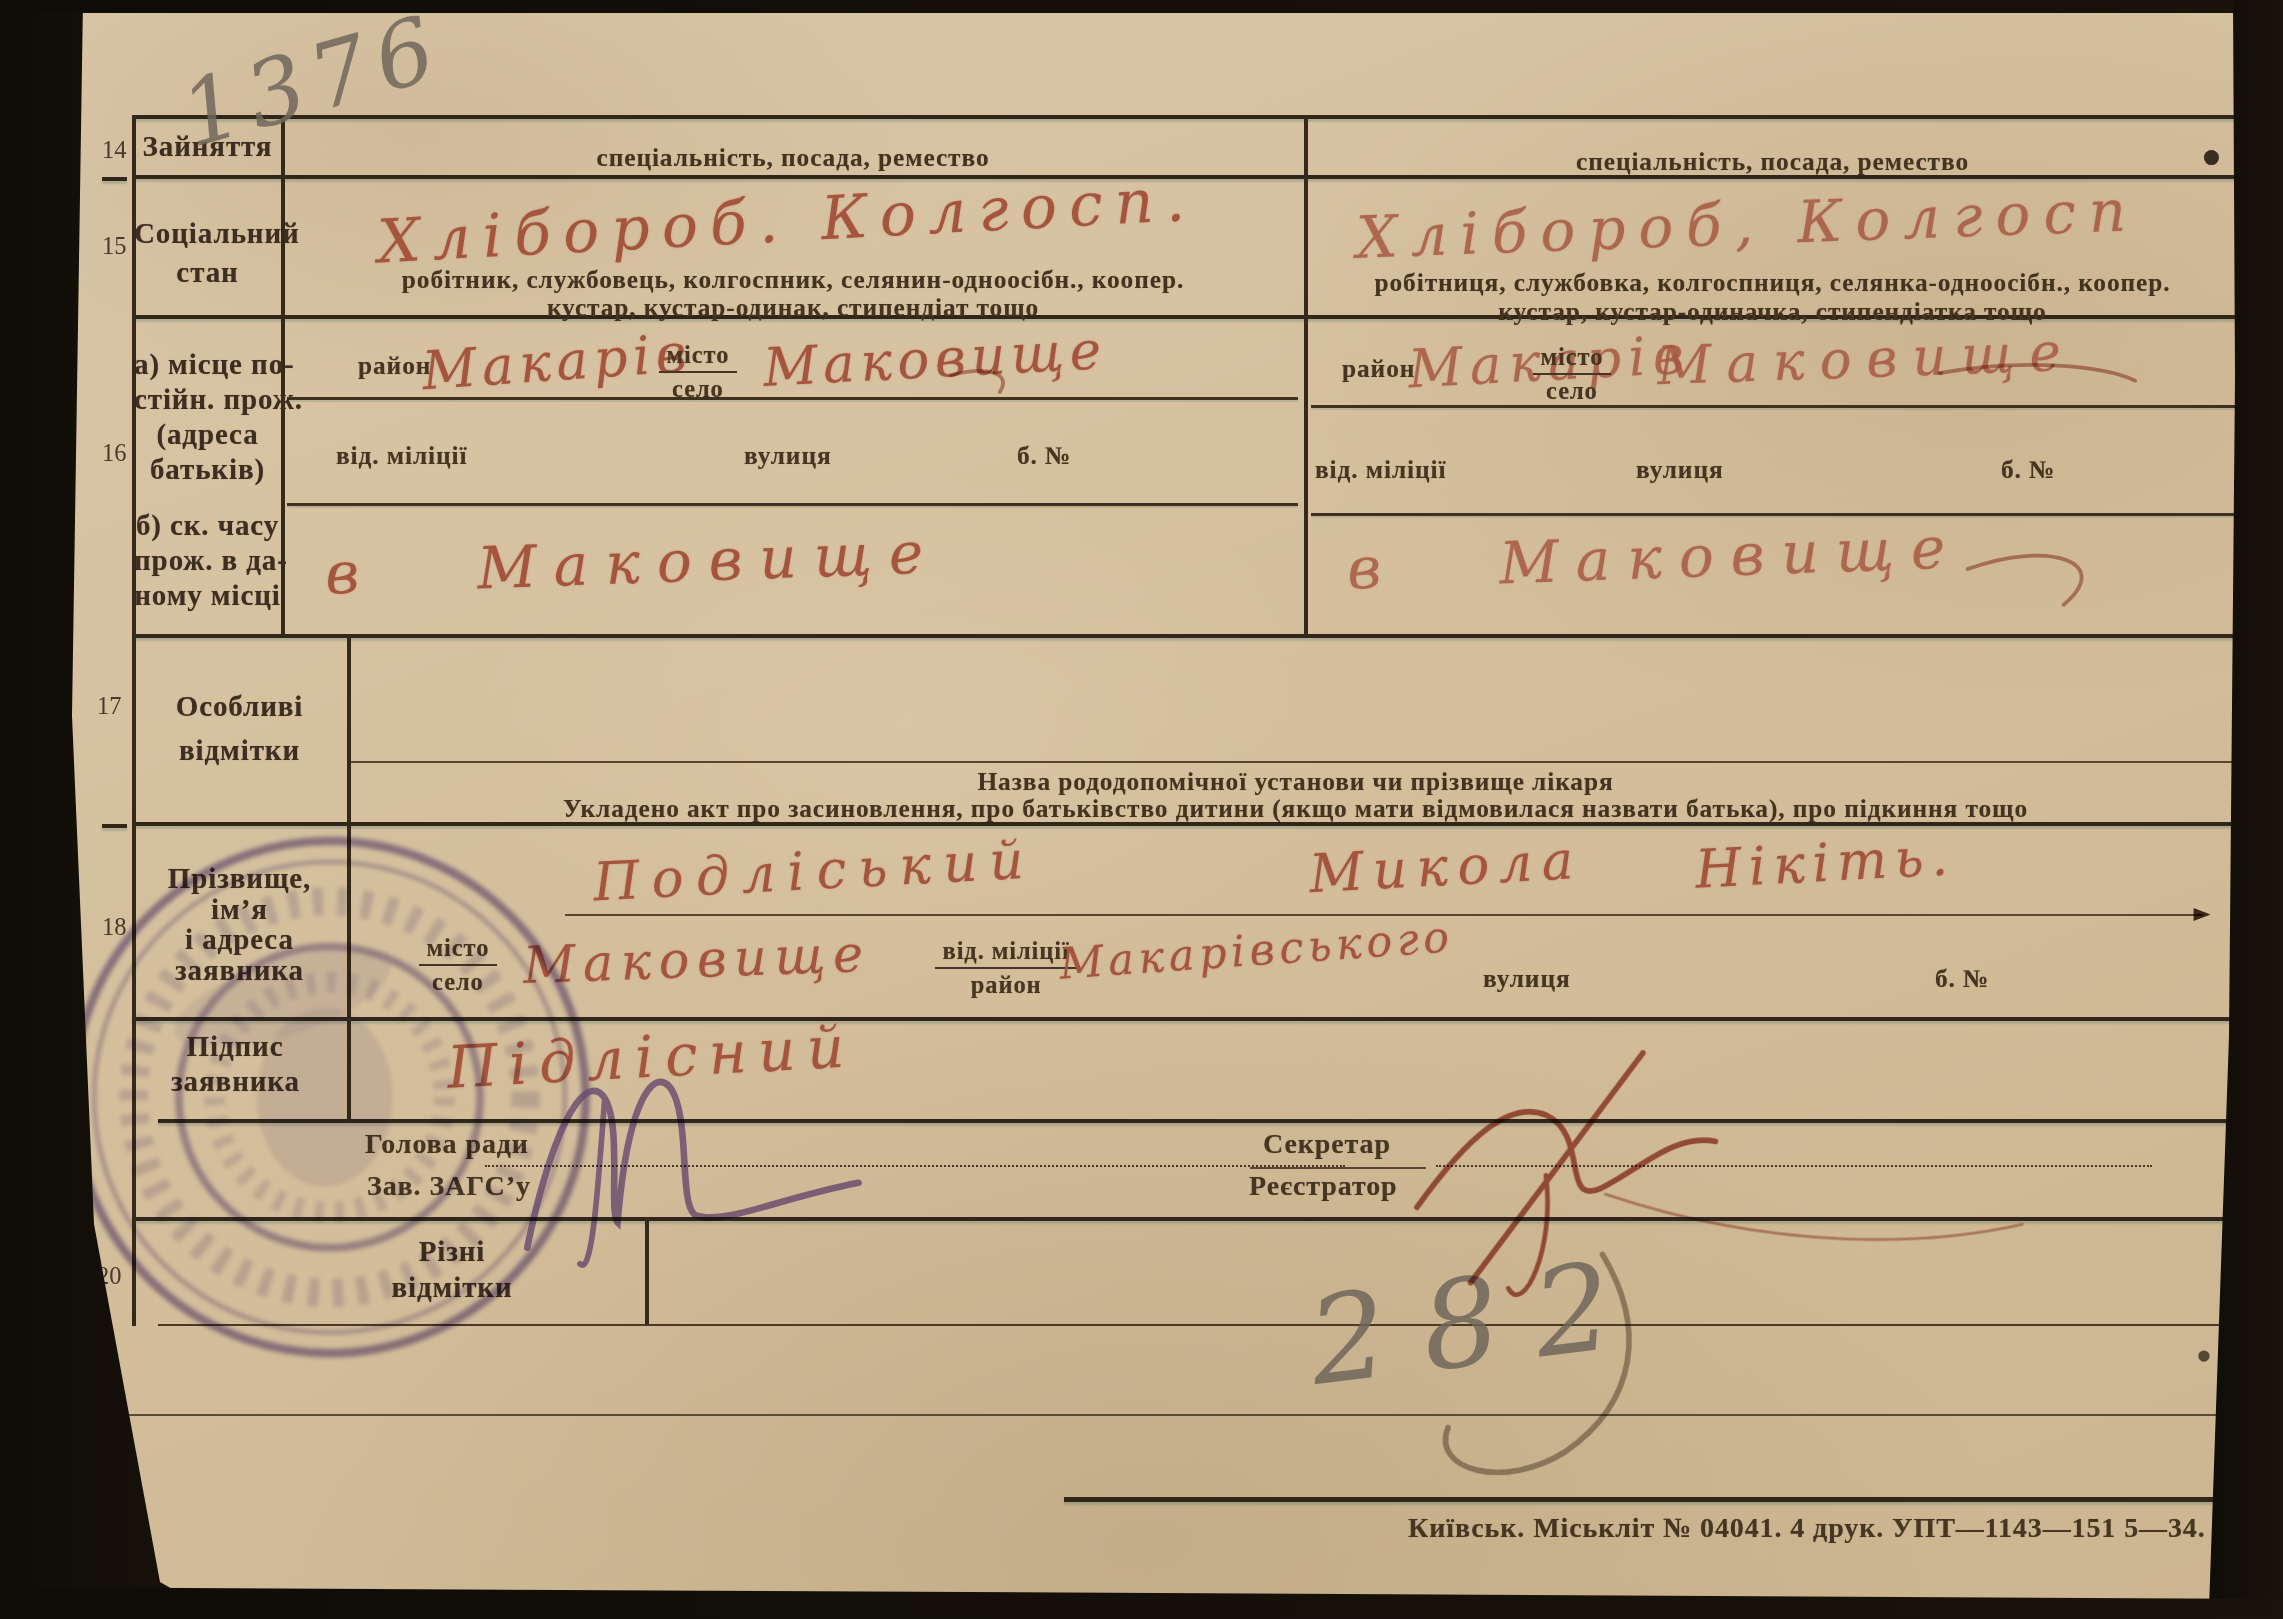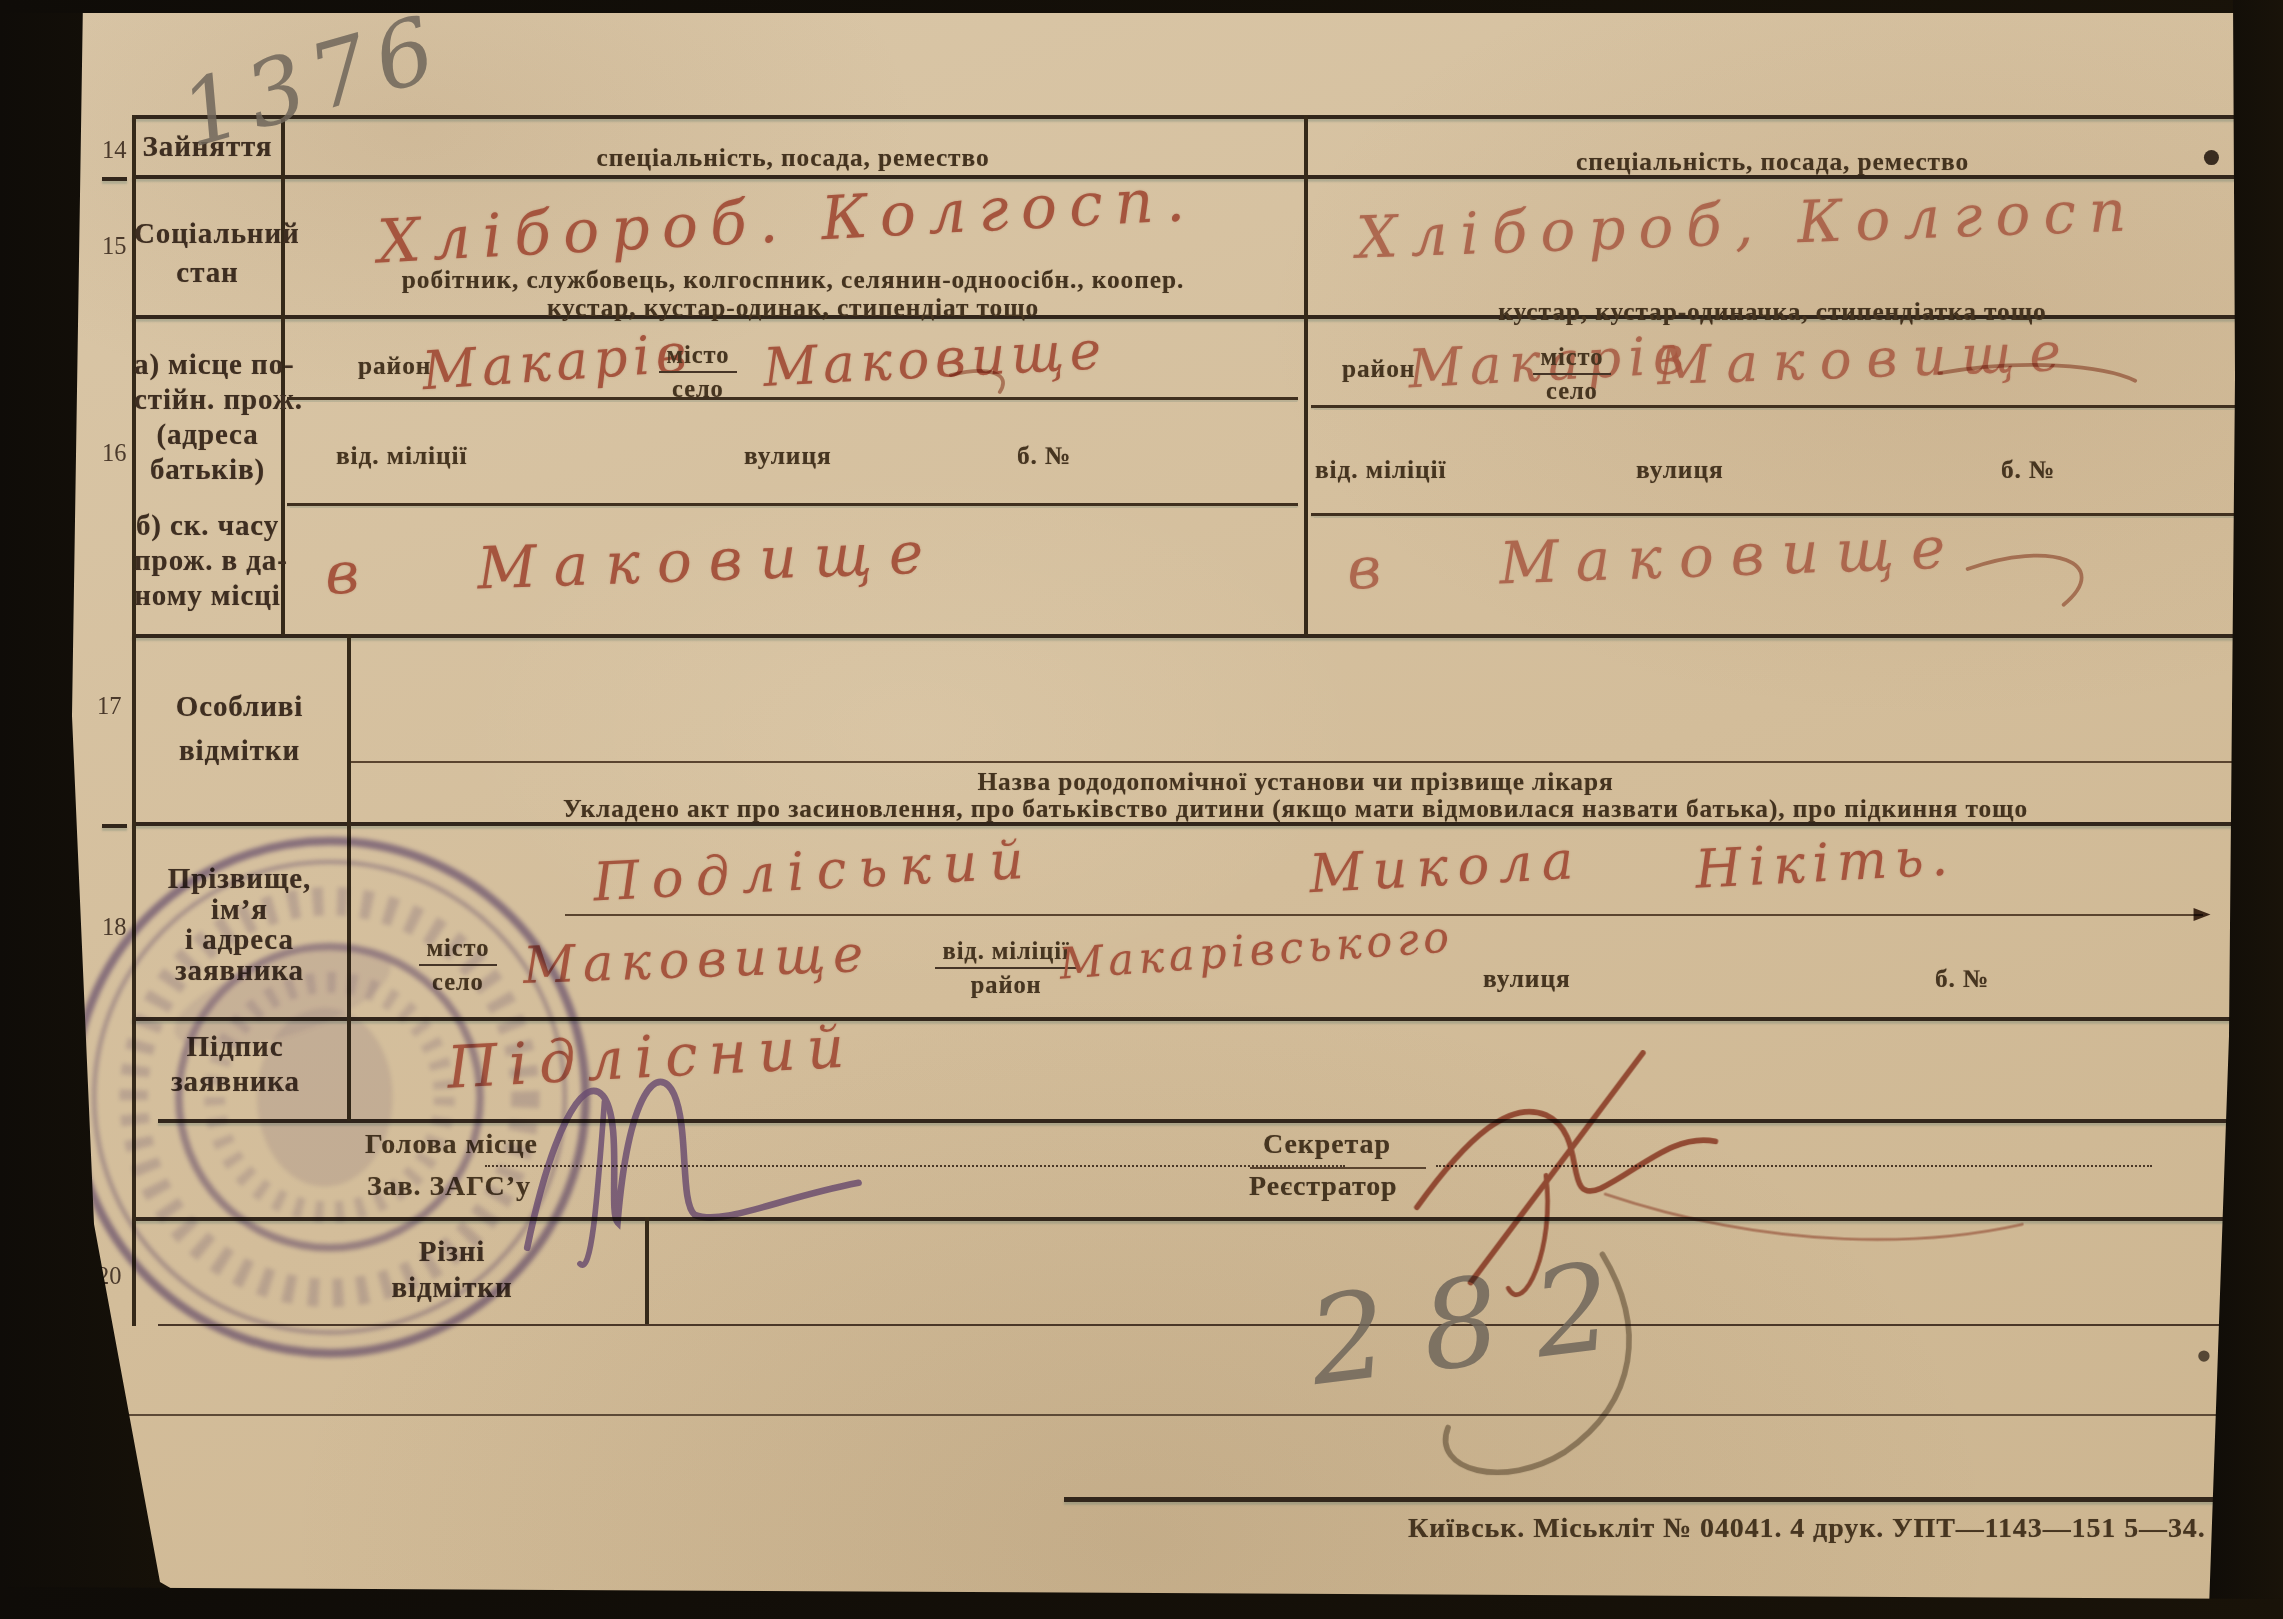--- a/index.html
+++ b/index.html
@@ -69,20 +69,21 @@
   <span class="t fp" style="left:281px;top:143px;width:1024px">спеціальність, посада, ремество</span>
   <span class="t fp" style="left:1311px;top:147px;width:923px">спеціальність, посада, ремество</span>
 
   <span class="t num" style="left:102px;top:232px">15</span>
   <span class="t lbl" style="left:134px;top:217px;width:147px">Соціальний</span>
   <span class="t lbl" style="left:134px;top:256px;width:147px">стан</span>
   <span class="t ink" style="left:377px;top:185px;font-size:60px;letter-spacing:12.2px;transform:rotate(-3deg)">Хлібороб. Колгосп.</span>
   <span class="t ink inkf" style="left:1356px;top:190px;font-size:58px;letter-spacing:13px;transform:rotate(-2deg)">Хлібороб, Колгосп</span>
   <span class="t fp" style="left:281px;top:265px;width:1024px">робітник, службовець, колгоспник, селянин-одноосібн., коопер.</span>
   <span class="t fp" style="left:281px;top:293px;width:1024px">кустар, кустар-одинак, стипендіат тощо</span>
+  <span class="t fp" style="left:1311px;top:268px;width:923px">робітниця, службовка, колгоспниця, селянка-одноосібн., коопер.</span>
   <span class="t fp" style="left:1311px;top:297px;width:923px">кустар, кустар-одиначка, стипендіатка тощо</span>
 
   <span class="t num" style="left:102px;top:439px">16</span>
   <span class="t lbl" style="left:134px;top:348px;width:147px">а) місце по-</span>
   <span class="t lbl" style="left:134px;top:383px;width:147px">стійн. прож.</span>
   <span class="t lbl" style="left:134px;top:418px;width:147px">(адреса</span>
   <span class="t lbl" style="left:134px;top:453px;width:147px">батьків)</span>
   <span class="t cap" style="left:358px;top:351px">район</span>
   <span class="t ink" style="left:422px;top:331px;font-size:53px;letter-spacing:5.6px;transform:rotate(-4deg)">Макарів</span>
   <div class="frac" style="left:659px;top:341px">
@@ -133,21 +134,21 @@
     <span class="bot">район</span>
   </div>
   <span class="t ink" style="left:1059px;top:925px;font-size:43px;letter-spacing:4.7px;transform:rotate(-4deg)">Макарівського</span>
   <span class="t cap" style="left:1483px;top:964px">вулиця</span>
   <span class="t cap" style="left:1935px;top:964px">б. №</span>
 
   <span class="t lbl" style="left:141px;top:1030px;width:188px">Підпис</span>
   <span class="t lbl" style="left:134px;top:1065px;width:203px">заявника</span>
   <span class="t ink" style="left:447px;top:1023px;font-size:58px;letter-spacing:11.3px;transform:rotate(-3deg)">Підлісний</span>
 
-  <span class="t cap" style="left:365px;top:1128px;font-size:28px">Голова місце</span>
+  <span class="t cap" style="left:365px;top:1128px;font-size:28px">Голова ради</span>
   <span class="t cap" style="left:367px;top:1170px;font-size:28px">Зав. ЗАГС’у</span>
   <span class="t cap" style="left:1263px;top:1128px;font-size:28px">Секретар</span>
   <span class="t cap" style="left:1249px;top:1170px;font-size:28px">Реєстратор</span>
 
   <span class="t num" style="left:97px;top:1262px">20</span>
   <span class="t lbl" style="left:292px;top:1235px;width:320px">Різні</span>
   <span class="t lbl" style="left:292px;top:1271px;width:320px">відмітки</span>
 
   <span class="t pencil" style="left:179px;top:28px;font-size:90px;letter-spacing:9.4px;transform:rotate(-16deg)">1376</span>
   <span class="t pencil" style="left:1309px;top:1252px;font-size:121px;letter-spacing:36px;transform:rotate(-7deg)">282</span>

